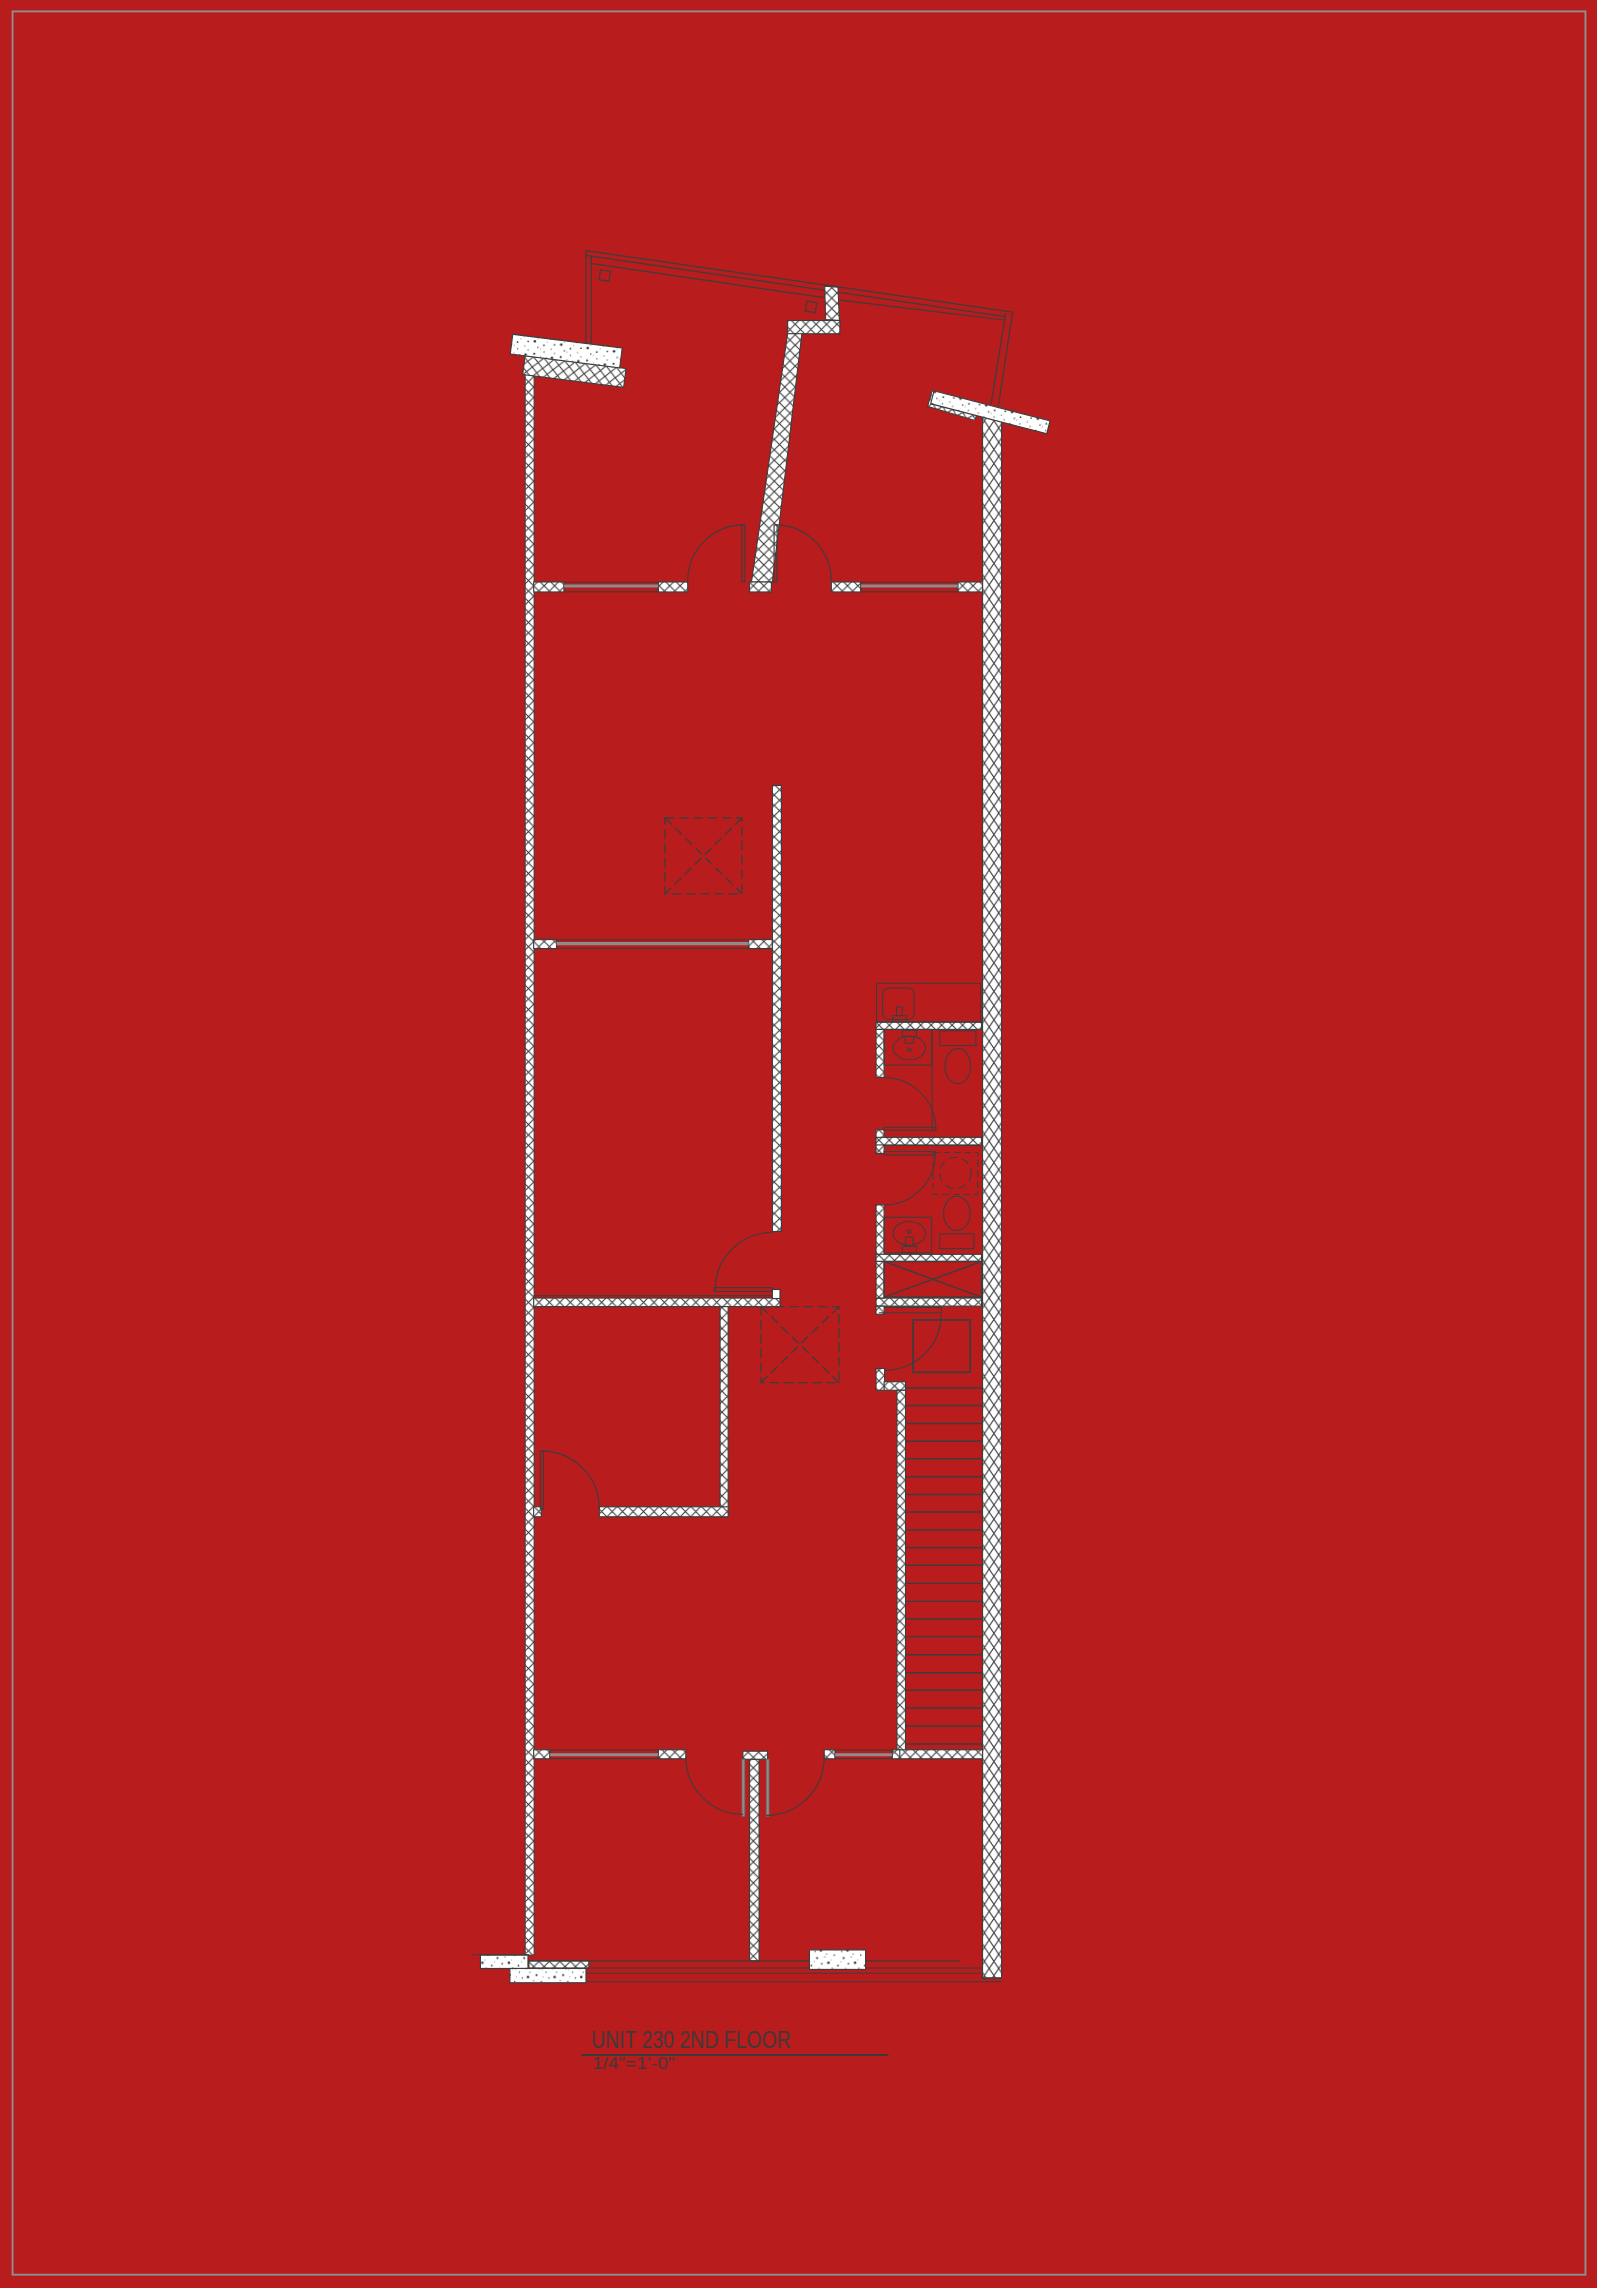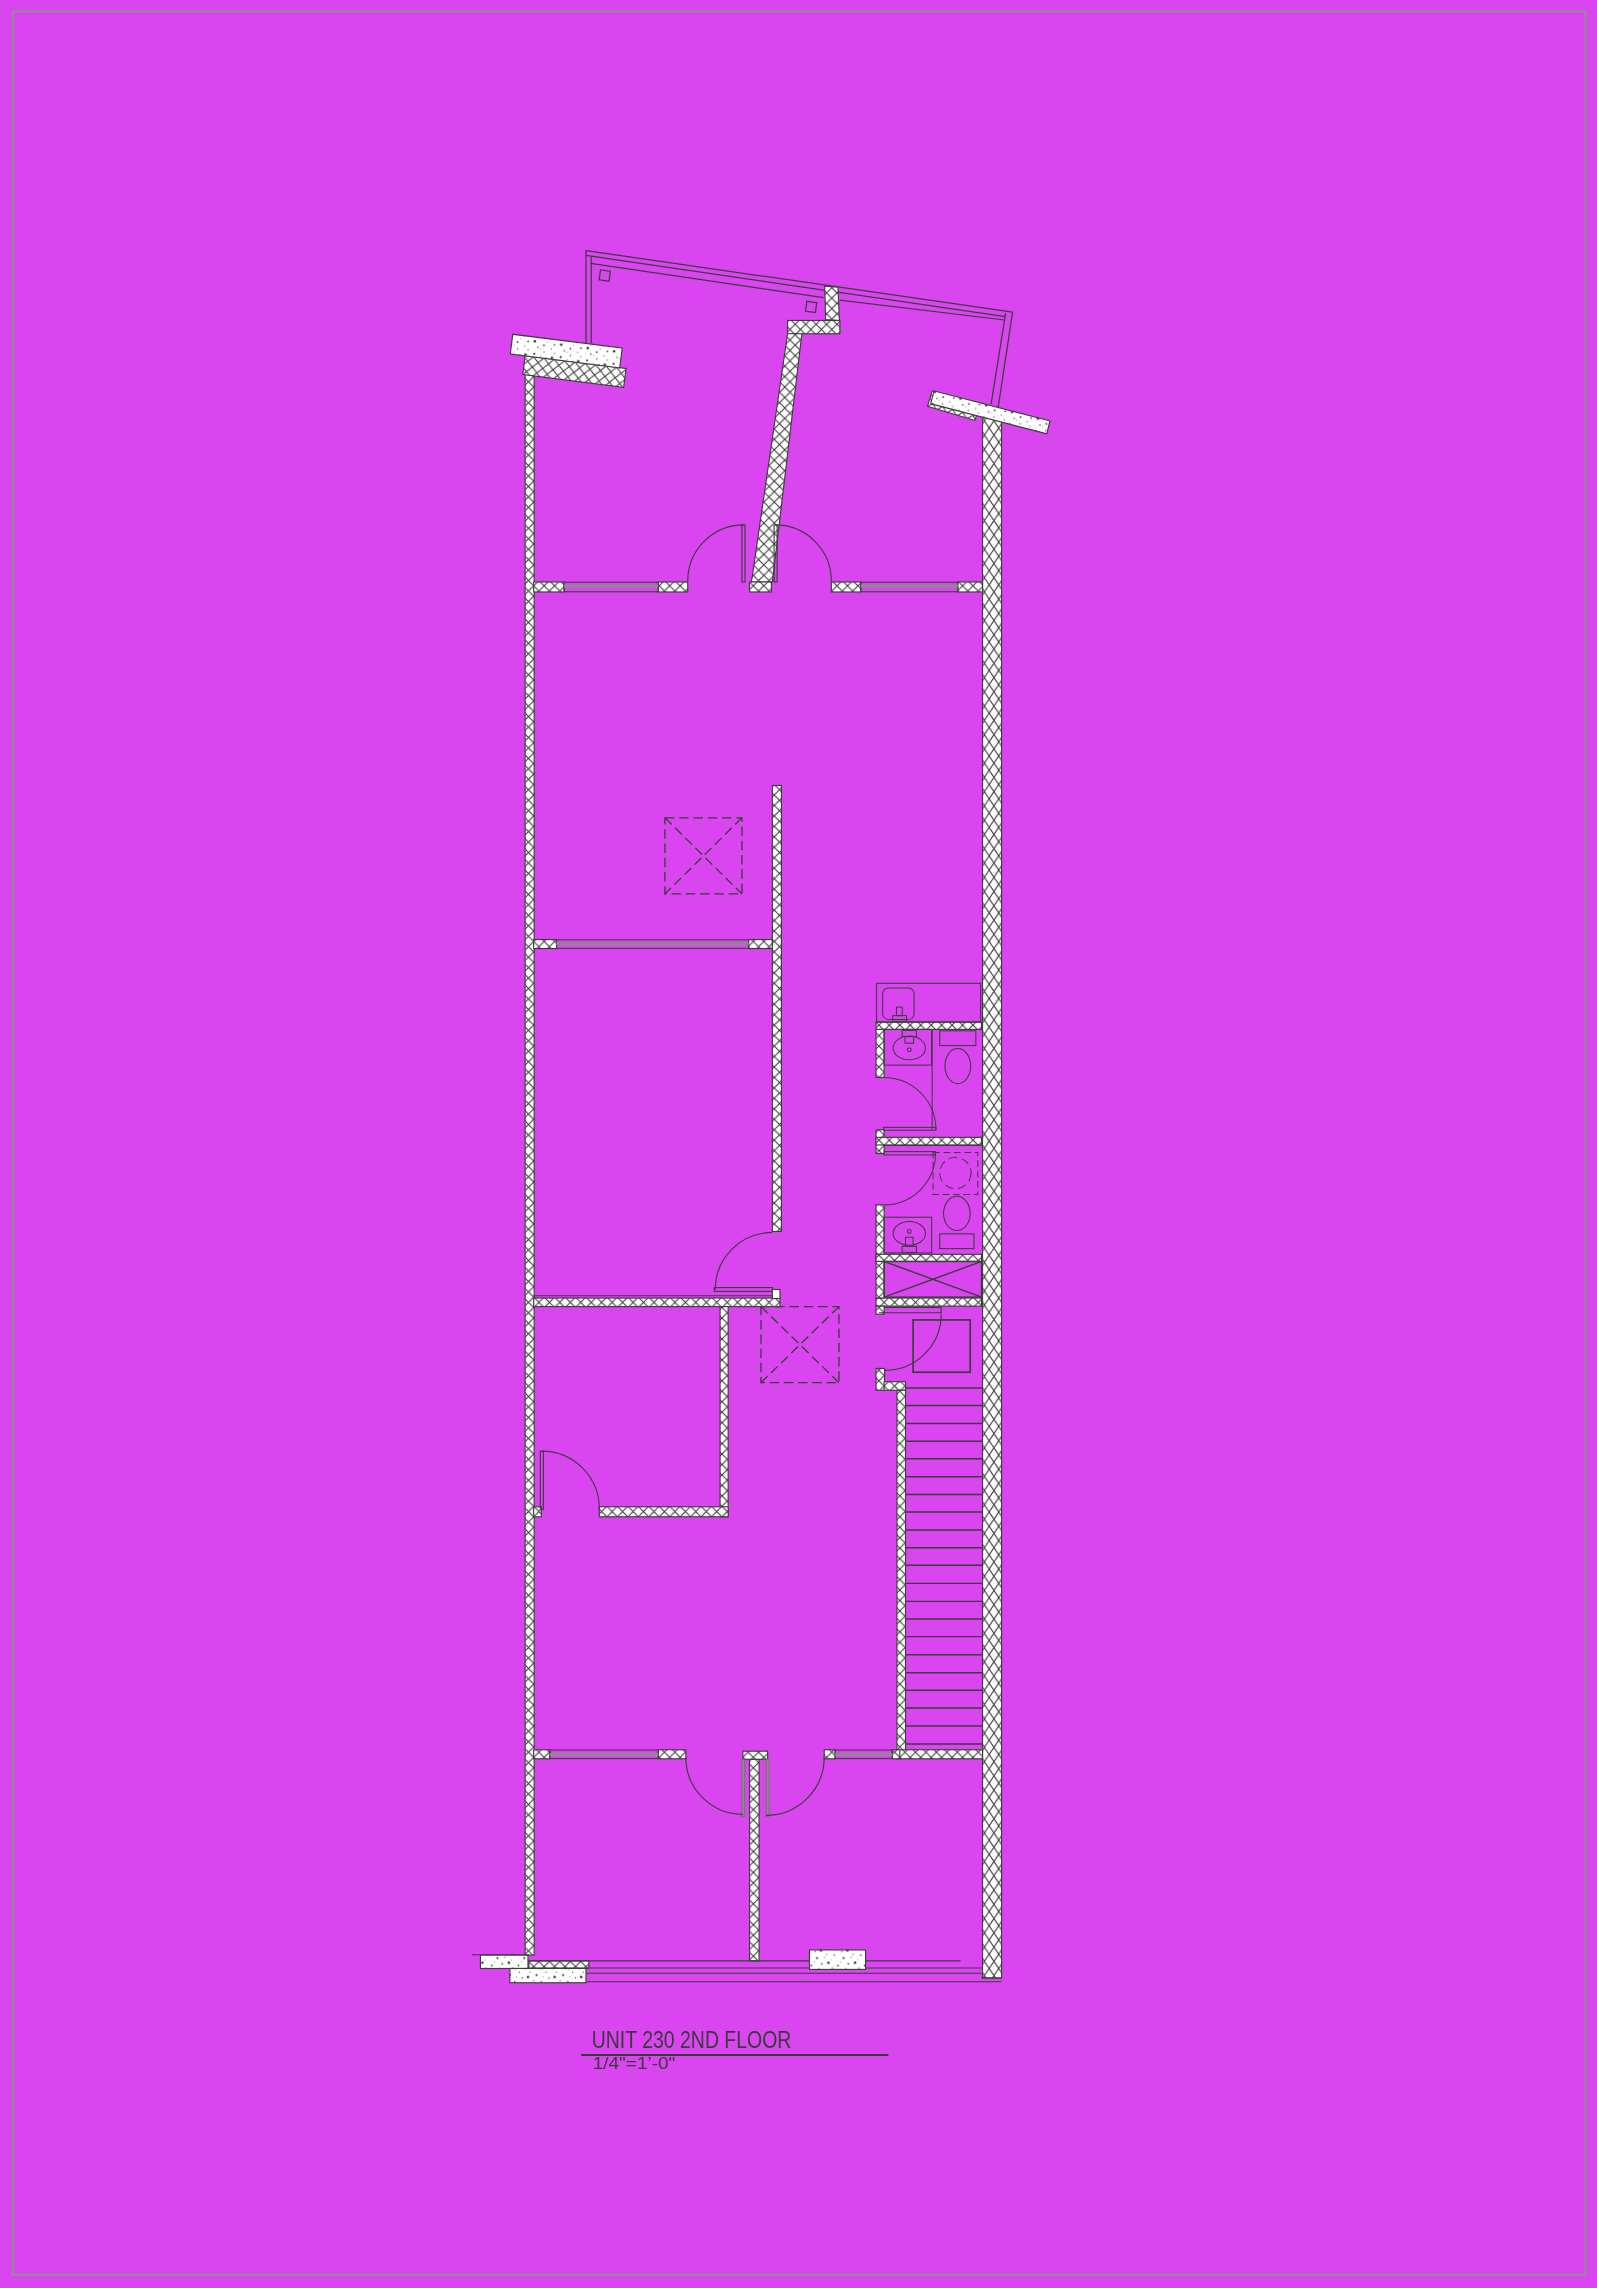--- a/index.html
+++ b/index.html
@@ -1,16 +1,16 @@
 <!DOCTYPE html>
 <html style="font-size:15px"><head>
 <meta charset="utf-8">
 <style>
   html,body{margin:0;padding:0;background:#ffffff;}
-  #page{position:relative;width:1598px;height:2288px;background:#d946ef;font-family:"Liberation Sans",sans-serif;}
+  #page{position:relative;width:1598px;height:2288px;background:#b91c1c;font-family:"Liberation Sans",sans-serif;}
 </style>
 </head>
 <body>
 <div id="page">
 <svg width="1598" height="2288" viewBox="0 0 1680 2406" xmlns="http://www.w3.org/2000/svg">
 <defs>
   <pattern id="xh" width="11" height="11" patternUnits="userSpaceOnUse">
     <rect width="11" height="11" fill="#ffffff"></rect>
     <path d="M0,0 L11,11 M11,0 L0,11" stroke="#3c3c3c" stroke-width="1.15"></path>
   </pattern>

